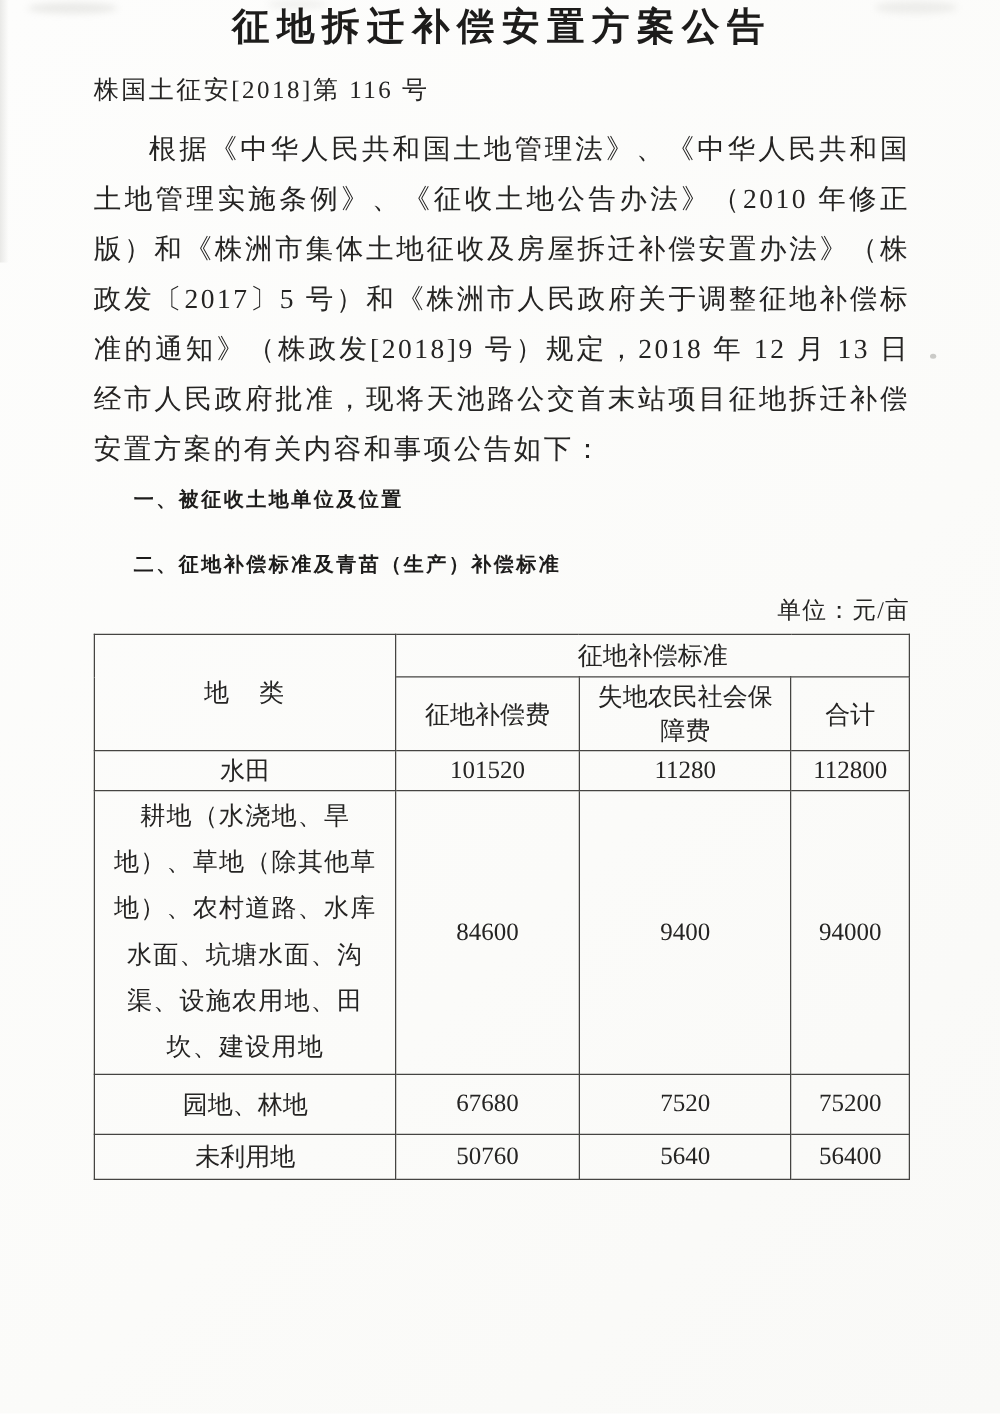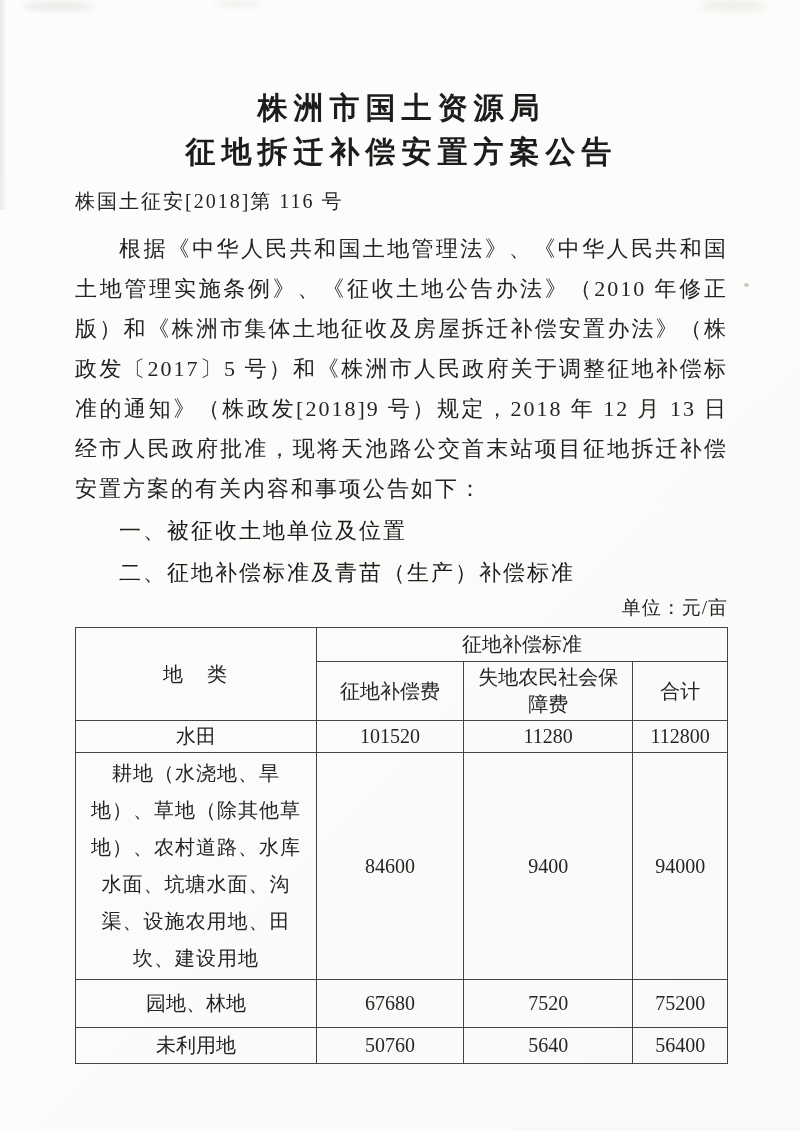--- a/index.html
+++ b/index.html
@@ -51,29 +51,29 @@
   .body-text {
     font-size: 22px;
     letter-spacing: 2px;
     line-height: 40px;
     text-align: justify;
     color: #252423;
   }
   .indent { text-indent: 2em; }
   .para-1 { margin-top: 14px; }
   .heading {
-    font-size: 22px;
-    font-weight: normal;
+    font-size: 16px;
+    font-weight: bold;
     letter-spacing: 2px;
     line-height: 40px;
     text-indent: 2em;
     color: #1d1c1b;
   }
   .heading-1 { margin-top: 2px; }
-  .heading-2 { margin-top: 2px; }
+  .heading-2 { margin-top: 12px; }
   .unit-label {
     text-align: right;
     font-size: 19px;
     letter-spacing: 1px;
     margin-top: 2px;
     margin-bottom: 6px;
     color: #252423;
   }
 
   table.comp {
@@ -109,21 +109,20 @@
 <body>
 
 <div class="page">
   <div class="edge-strip"></div>
   <div class="smudge s1"></div>
   <div class="smudge s2"></div>
   <div class="smudge s3"></div>
   <div class="dot"></div>
 
   <div class="content">
-    <div class="title first">株洲市国土资源局</div>
     <div class="title">征地拆迁补偿安置方案公告</div>
     <div class="doc-number">株国土征安[2018]第 116 号</div>
 
     <p class="body-text indent para-1">根据《中华人民共和国土地管理法》、《中华人民共和国土地管理实施条例》、《征收土地公告办法》（2010 年修正版）和《株洲市集体土地征收及房屋拆迁补偿安置办法》（株政发〔2017〕5 号）和《株洲市人民政府关于调整征地补偿标准的通知》（株政发[2018]9 号）规定，2018 年 12 月 13 日经市人民政府批准，现将天池路公交首末站项目征地拆迁补偿安置方案的有关内容和事项公告如下：</p>
 
     <p class="heading heading-1">一、被征收土地单位及位置</p>
 
 
     <p class="heading heading-2">二、征地补偿标准及青苗（生产）补偿标准</p>
 

